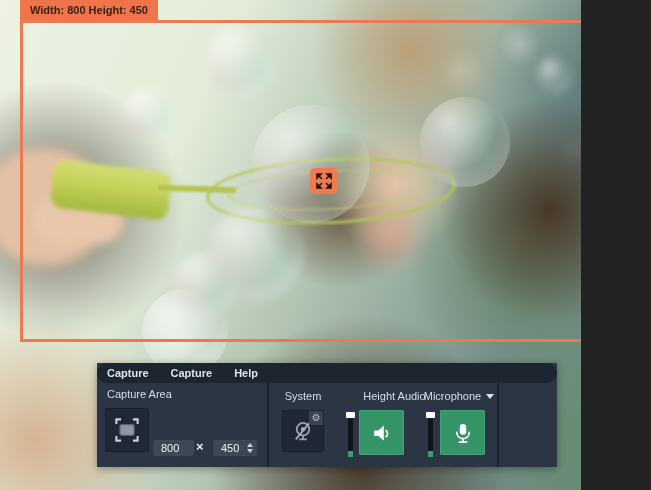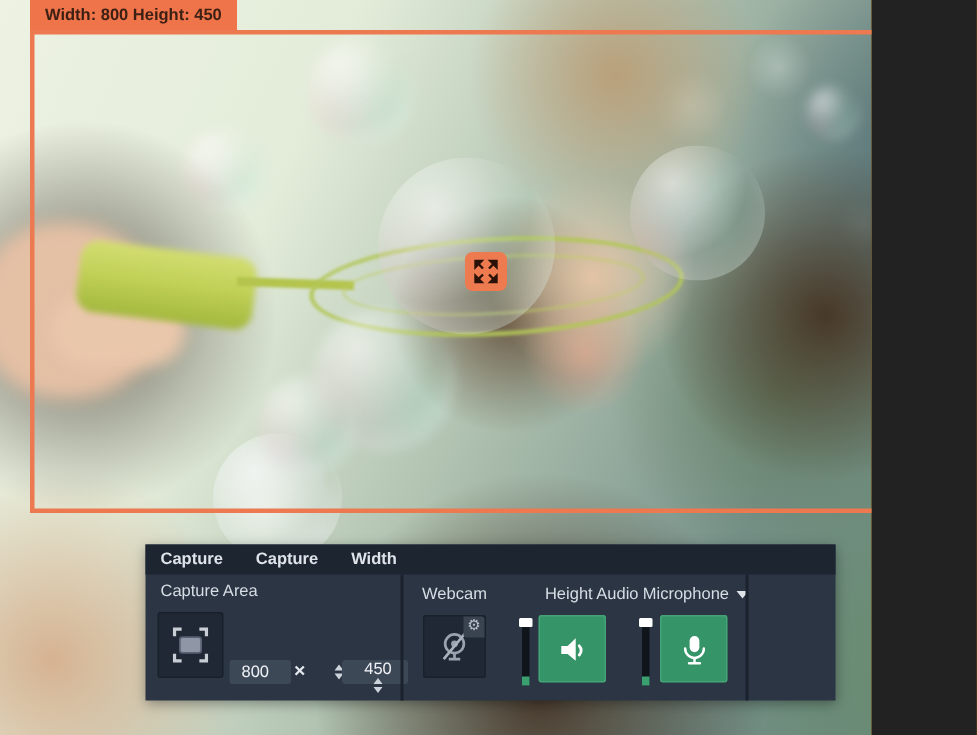--- a/index.html
+++ b/index.html
@@ -61,52 +61,52 @@
   .size-badge{position:absolute;left:20px;top:0;height:20px;line-height:20px;
     background:#f0744a;color:#3d2014;font-size:11px;font-weight:bold;
     padding:0 10px;white-space:nowrap;}
   .move-handle{position:absolute;left:310px;top:168px;width:28px;height:26px;
     background:#ee7a50;border-radius:5px;display:flex;align-items:center;justify-content:center;}
 
   
   .panel{position:absolute;left:97px;top:363px;width:460px;height:104px;
     background:#2b3544;box-shadow:0 2px 8px rgba(0,0,0,.35);color:#dfe4ea;}
   .menubar{position:absolute;left:0;top:0;right:0;height:20px;background:#1d2531;
-    display:flex;align-items:center;gap:22px;padding-left:10px;font-size:11px;font-weight:600;}
+    display:flex;align-items:center;gap:22px;padding-left:10px;font-size:11px;font-weight:600;border-radius:10px;}
   .menu-item{cursor:default;}
   .lbl{position:absolute;font-size:11px;color:#d7dde4;}
   .lbl-capture-area{left:10px;top:25px;}
   .tile{position:absolute;background:#1f2834;border:1px solid #18202a;border-radius:2px;
     display:flex;align-items:center;justify-content:center;box-sizing:border-box;}
   .tile-capture{left:8px;top:45px;width:44px;height:44px;}
   .dropdown{position:absolute;left:56px;top:49px;width:103px;height:16px;background:#3d4857;
     border-radius:2px;display:flex;align-items:center;justify-content:space-between;
     padding:0 7px;box-sizing:border-box;font-size:11px;color:#eef1f5;}
   .caret{width:0;height:0;border-left:4px solid transparent;border-right:4px solid transparent;
     border-top:5px solid #dfe4ea;}
   .spinner{position:absolute;top:77px;height:16px;background:#3d4857;border-radius:2px;
     display:flex;align-items:center;justify-content:space-between;padding:0 4px 0 8px;
     box-sizing:border-box;font-size:11px;color:#eef1f5;}
   .spin-w{left:56px;width:41px;gap:44px;}
-  .spin-h{left:131px;width:44px;flex-direction:column;}
+  .spin-h{left:116px;width:44px;}
   .updown{display:flex;flex-direction:column;gap:2px;align-items:center;}
   .tri-up{width:0;height:0;border-left:3.5px solid transparent;border-right:3.5px solid transparent;
     border-bottom:4px solid #cdd3da;}
   .tri-down{width:0;height:0;border-left:3.5px solid transparent;border-right:3.5px solid transparent;
     border-top:4px solid #cdd3da;}
   .times{position:absolute;left:99px;top:76px;font-size:13px;font-weight:bold;color:#e6eaef;}
   .vdiv{position:absolute;top:20px;bottom:0;width:2px;background:#1b222d;}
   .vdiv1{left:170px;} .vdiv2{left:400px;}
   .lbl-webcam{left:176px;top:27px;width:60px;text-align:center;}
   .tile-webcam{left:185px;top:47px;width:42px;height:42px;}
   .gear-badge{position:absolute;right:0;top:0;width:14px;height:14px;background:#3a4350;
     color:#b9c0c9;font-size:10px;line-height:14px;text-align:center;border-radius:0 2px 0 2px;}
   .lbl-sysaudio{left:250px;top:27px;width:95px;text-align:center;}
   .lbl-mic{left:322px;top:27px;width:80px;text-align:center;display:flex;align-items:center;
-    justify-content:flex-end;gap:5px;}
+    justify-content:center;gap:5px;}
   .mic-caret{border-top-color:#dfe4ea;}
   .vslider{position:absolute;width:5px;height:45px;background:#10151c;border-radius:1px;top:49px;}
   .vslider .handle{position:absolute;left:-2px;top:0;width:9px;height:6px;background:#ffffff;border-radius:1px;}
   .vslider .fill{position:absolute;left:0;bottom:0;width:100%;height:6px;background:#3aa070;}
   .sl-sys{left:251px;} .sl-mic{left:331px;}
   .green-btn{position:absolute;top:47px;width:45px;height:45px;background:#359468;
     border:none;border-radius:2px;box-shadow:inset 0 0 0 1px #46a377;
     display:flex;align-items:center;justify-content:center;cursor:pointer;}
   .btn-sys{left:262px;} .btn-mic{left:343px;}
   .rec-btn{position:absolute;left:411px;top:42px;width:39px;height:39px;border-radius:50%;
@@ -154,21 +154,21 @@
           <path d="M17 16 h-4 l4 -4 z"></path>
       </g>
     </svg>
   </div>
 
   <div class="panel">
 
     <div class="menubar">
       <span class="menu-item">Capture</span>
       <span class="menu-item">Capture</span>
-      <span class="menu-item">Width</span>
+      <span class="menu-item">Help</span>
     </div>
 
     <div class="lbl lbl-capture-area">Capture Area</div>
 
     <button class="tile tile-capture">
       <svg width="26" height="26" viewBox="0 0 22 22">
         <g stroke="#c9ced6" stroke-width="1.8" fill="none">
           <path d="M2 6 V2 H6"></path>
             <path d="M16 2 H20 V6"></path>
           <path d="M20 16 V20 H16"></path>
@@ -190,21 +190,21 @@
     <div class="spinner spin-h">
       <span>450</span>
       <span class="updown">
         <span class="tri-up"></span>
           <span class="tri-down"></span>
       </span>
     </div>
 
     <div class="vdiv vdiv1"></div>
 
-    <div class="lbl lbl-webcam">Webcam</div>
+    <div class="lbl lbl-webcam">System</div>
     <button class="tile tile-webcam">
       <svg width="24" height="24" viewBox="0 0 20 20">
         <circle cx="10" cy="8.5" r="5.2" stroke="#99a2ae" stroke-width="1.5" fill="none"></circle>
         <circle cx="10" cy="8.5" r="1.9" fill="#99a2ae"></circle>
         <path d="M10 13.7 V16.2 M6.8 17 h6.4" stroke="#99a2ae" stroke-width="1.5" fill="none"></path>
         <line x1="4" y1="17" x2="16" y2="2.5" stroke="#aab2bc" stroke-width="1.5"></line>
       </svg>
       <span class="gear-badge">⚙</span>
     </button>
 

